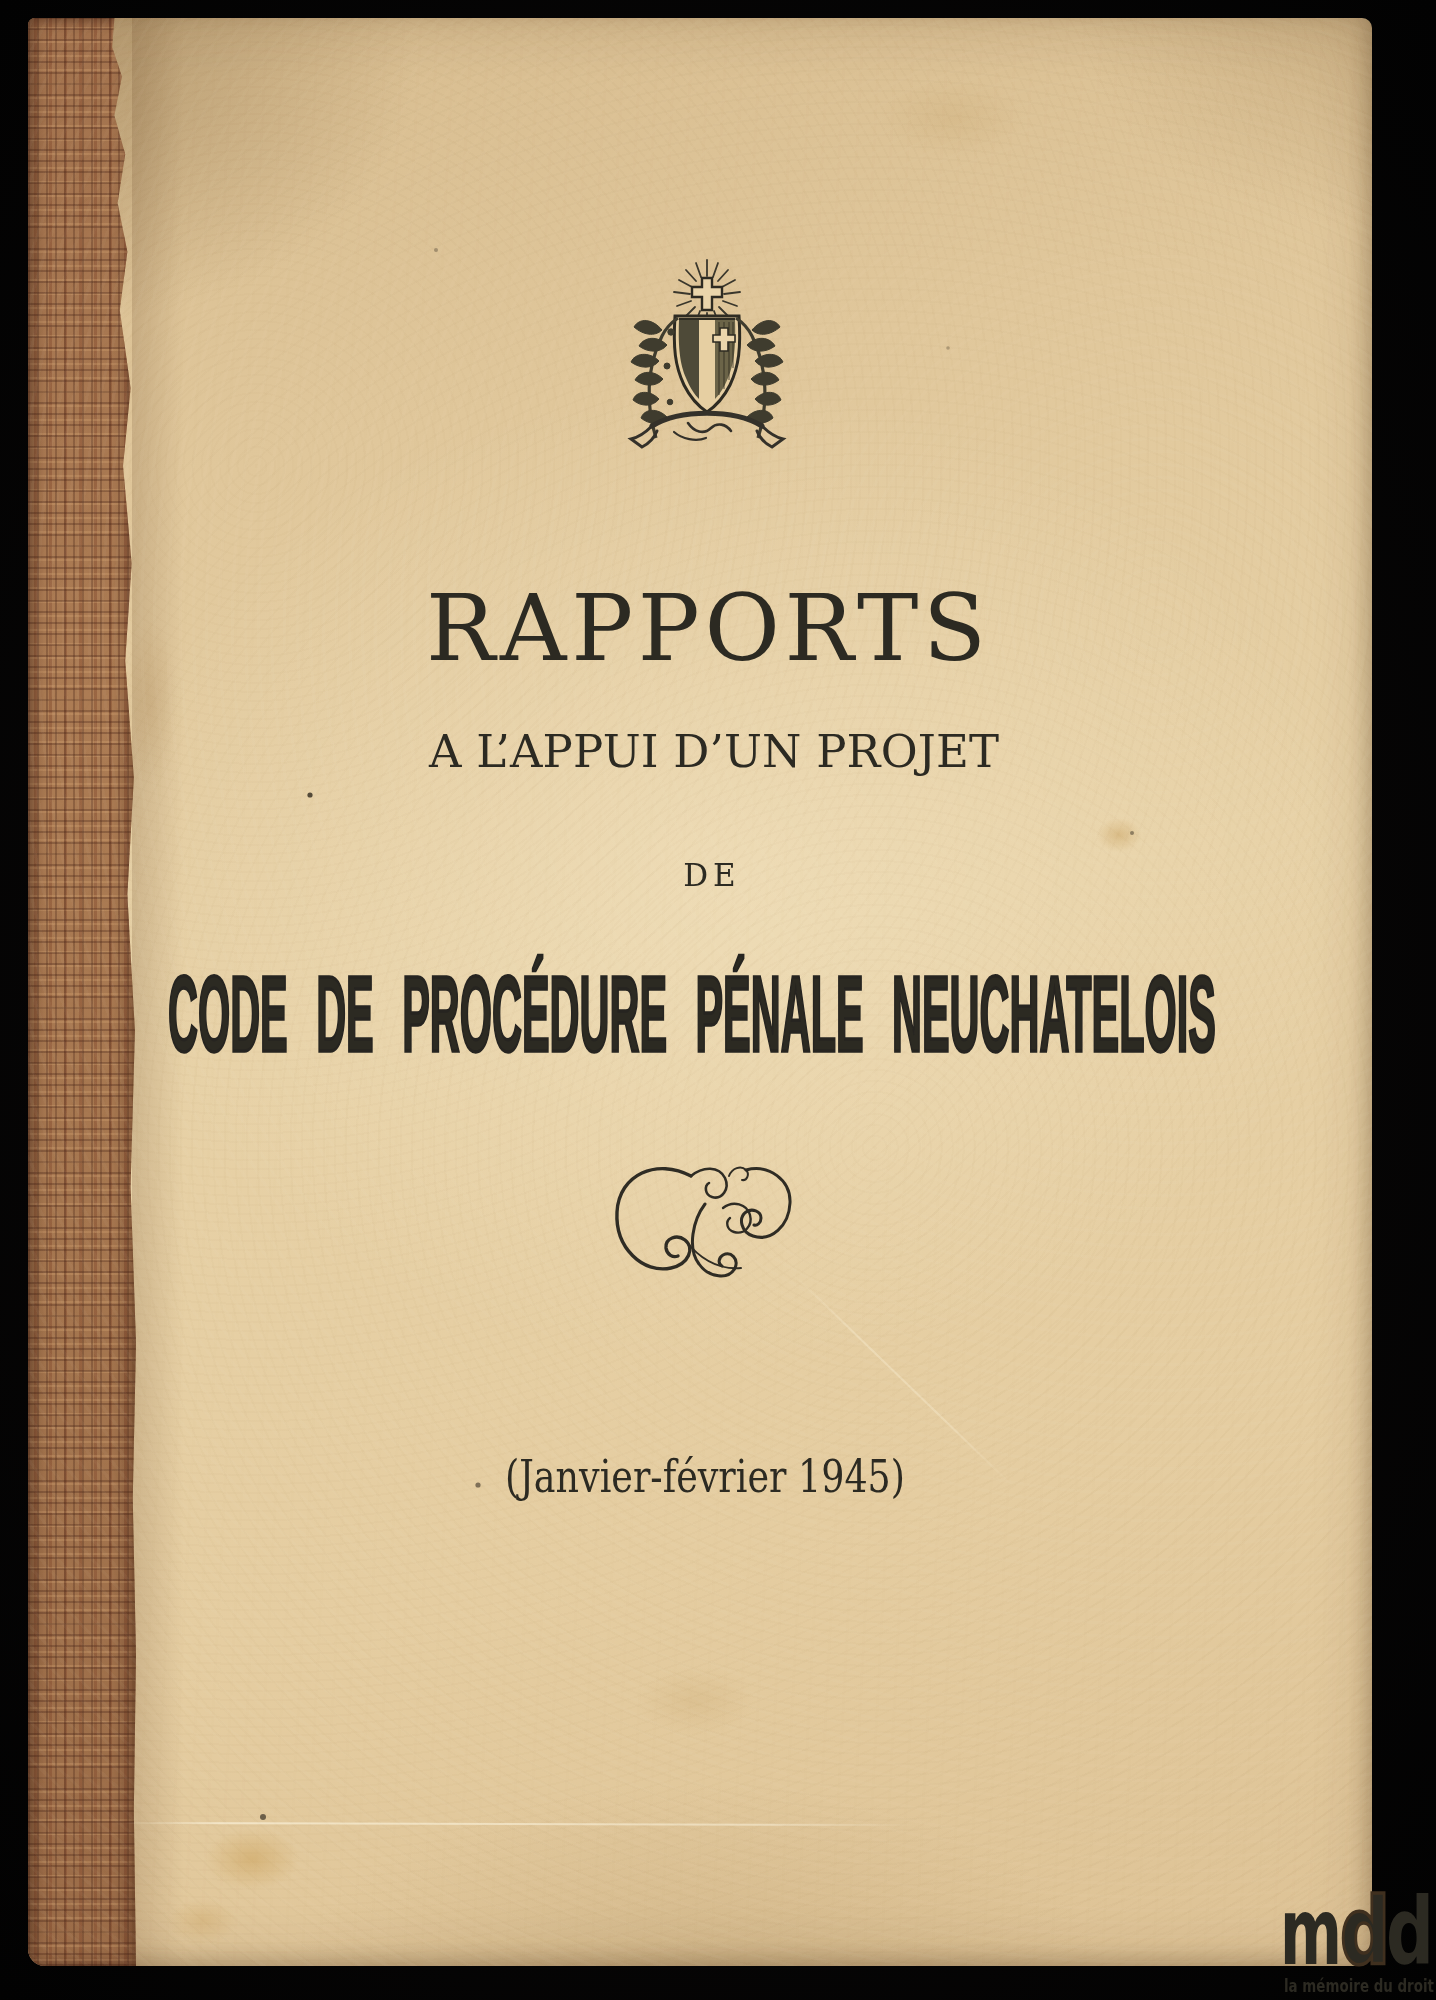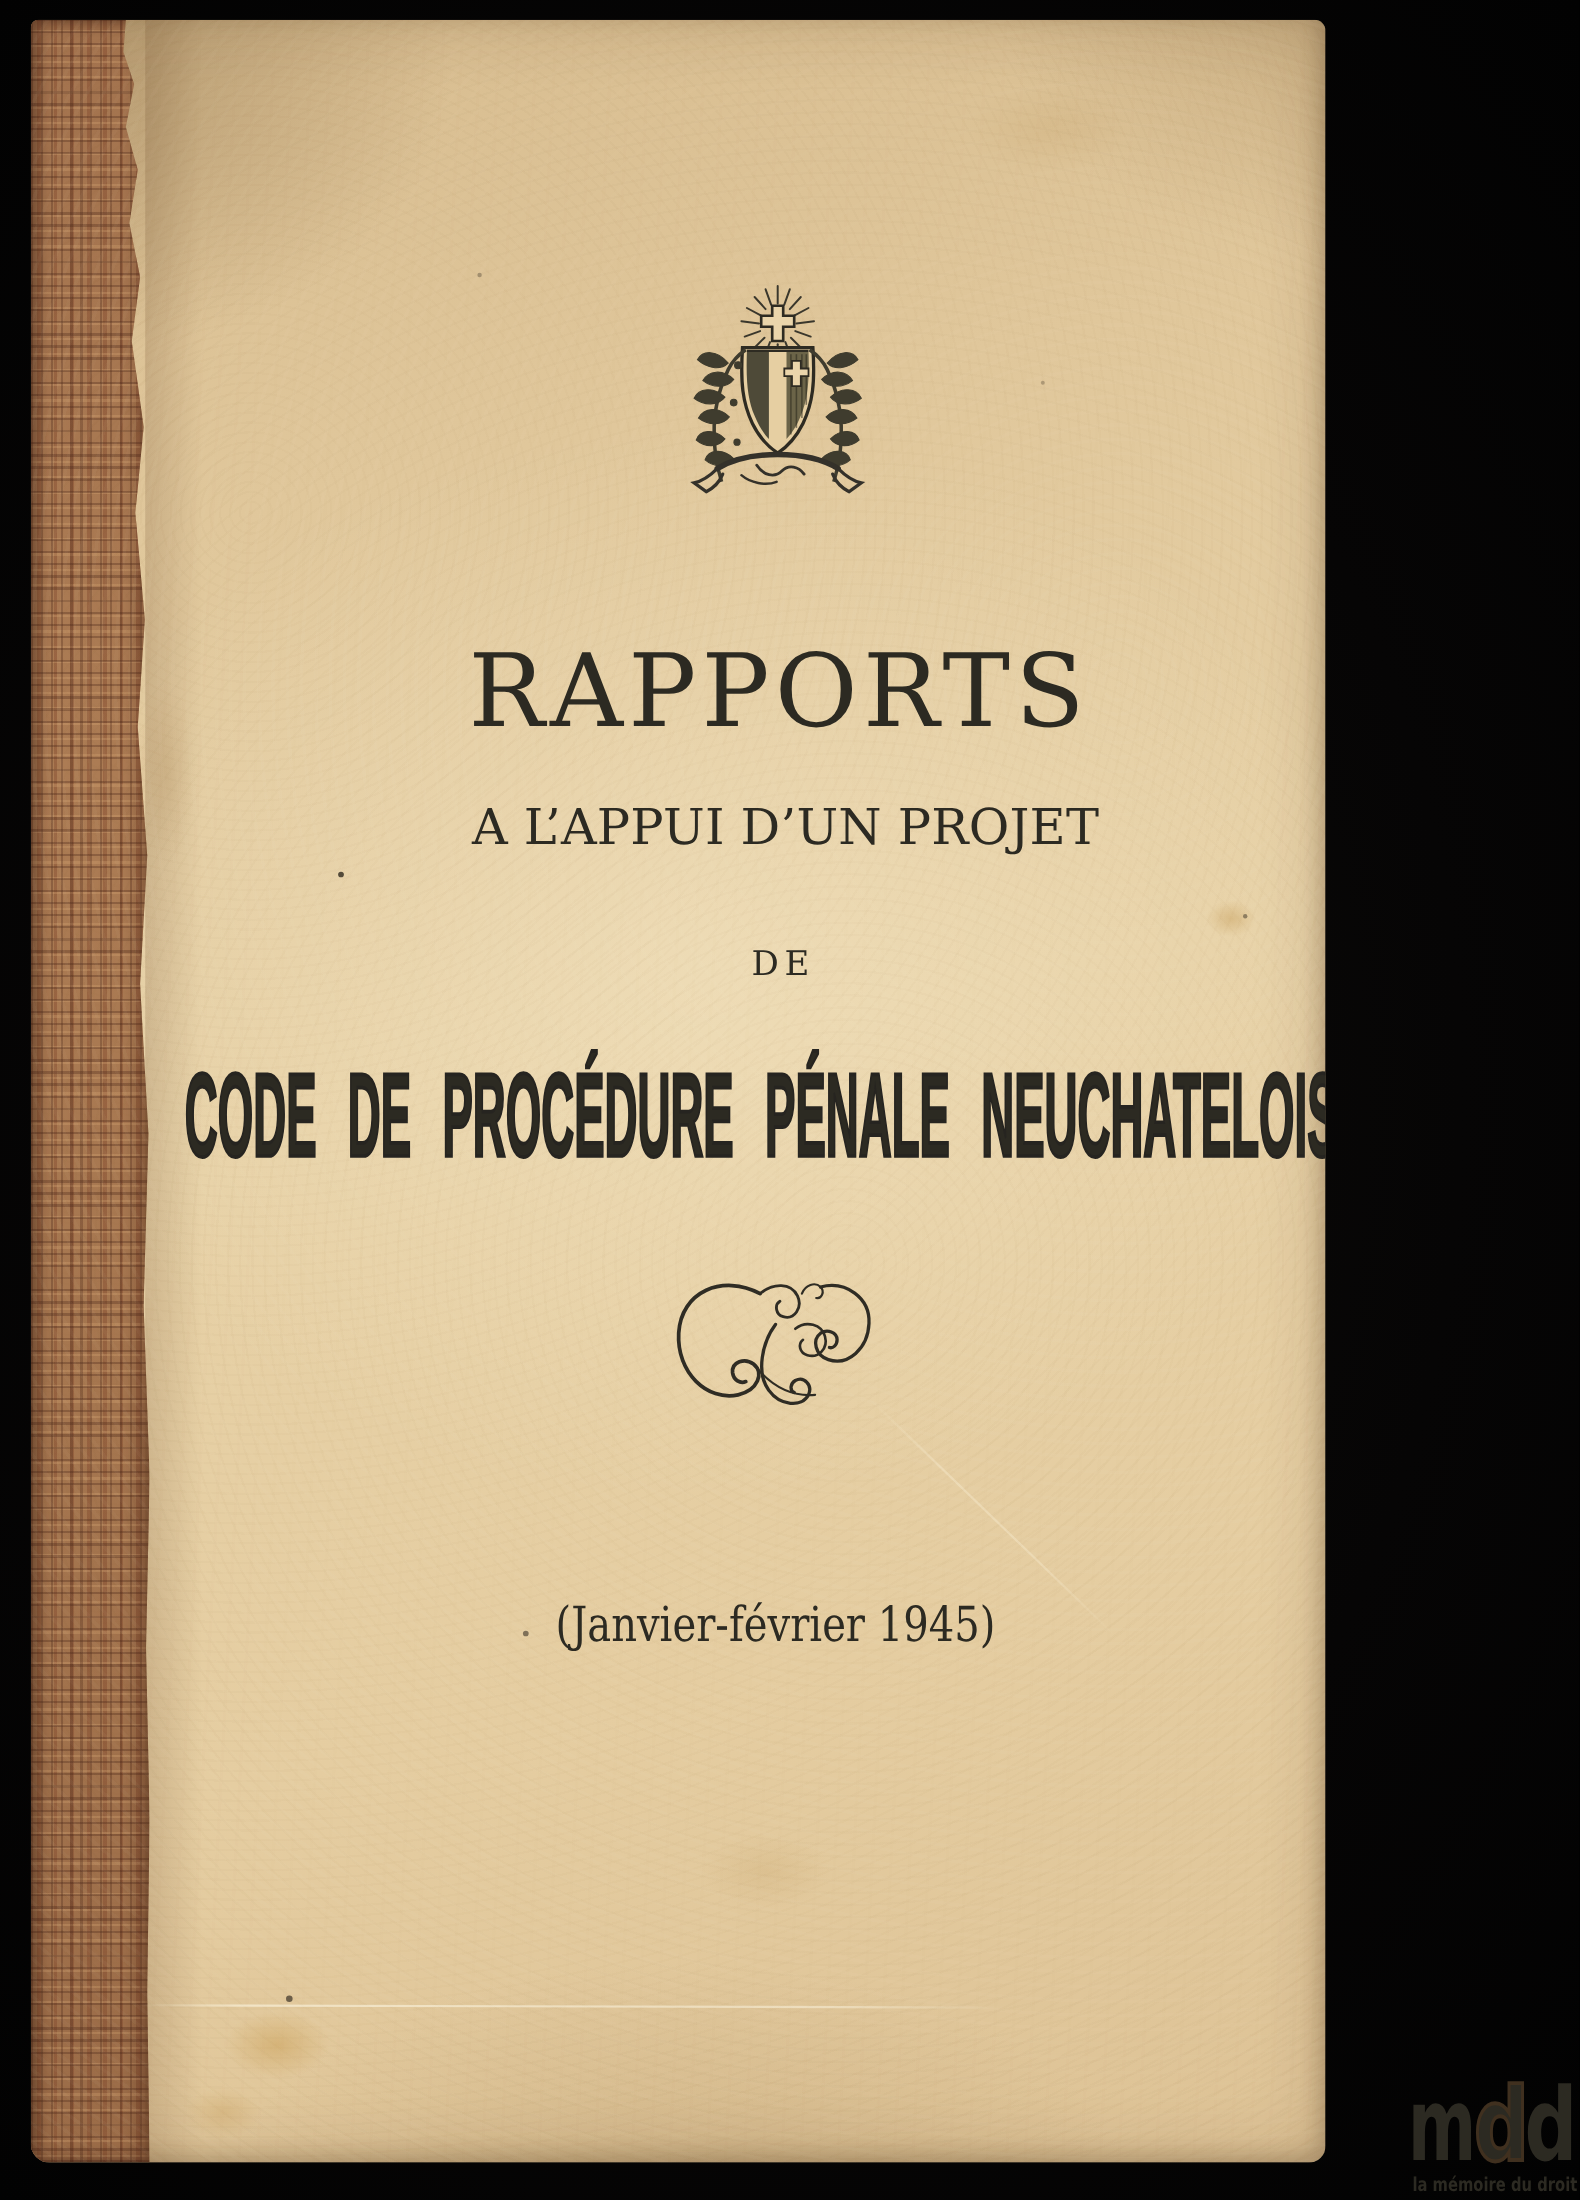--- a/index.html
+++ b/index.html
@@ -4,21 +4,21 @@
 <style>
   html,body{margin:0;padding:0;background:#000;}
   .photo{
     position:relative;width:1436px;height:2000px;overflow:hidden;
     background:
       radial-gradient(ellipse at 50% 50%, #0d0c0a 0%, #060505 60%, #020202 100%);
     font-family:"DejaVu Serif", serif;
   }
   
   .book{
-    position:absolute;left:28px;top:18px;width:1177px;height:1948px;
+    position:absolute;left:28px;top:18px;width:1344px;height:1948px;
     border-radius:7px 10px 15px 17px;overflow:hidden;
     background:
       radial-gradient(ellipse 900px 700px at 52% 44%, rgba(255,246,220,0.30), rgba(255,246,220,0) 70%),
       radial-gradient(ellipse 500px 380px at 3% 2%, rgba(92,62,28,0.28), rgba(92,62,28,0) 70%),
       radial-gradient(ellipse 420px 300px at 100% 0%, rgba(110,78,36,0.16), rgba(110,78,36,0) 70%),
       radial-gradient(ellipse 600px 320px at 50% 102%, rgba(120,86,40,0.14), rgba(120,86,40,0) 70%),
       linear-gradient(168deg, #d7bc8f 0%, #e0c79b 22%, #e7d1a6 48%, #e5cda1 75%, #ddc295 100%);
     box-shadow: inset 0 0 60px rgba(60,35,10,0.18), inset -5px -6px 18px rgba(60,35,12,0.22);
   }
   .grain{

